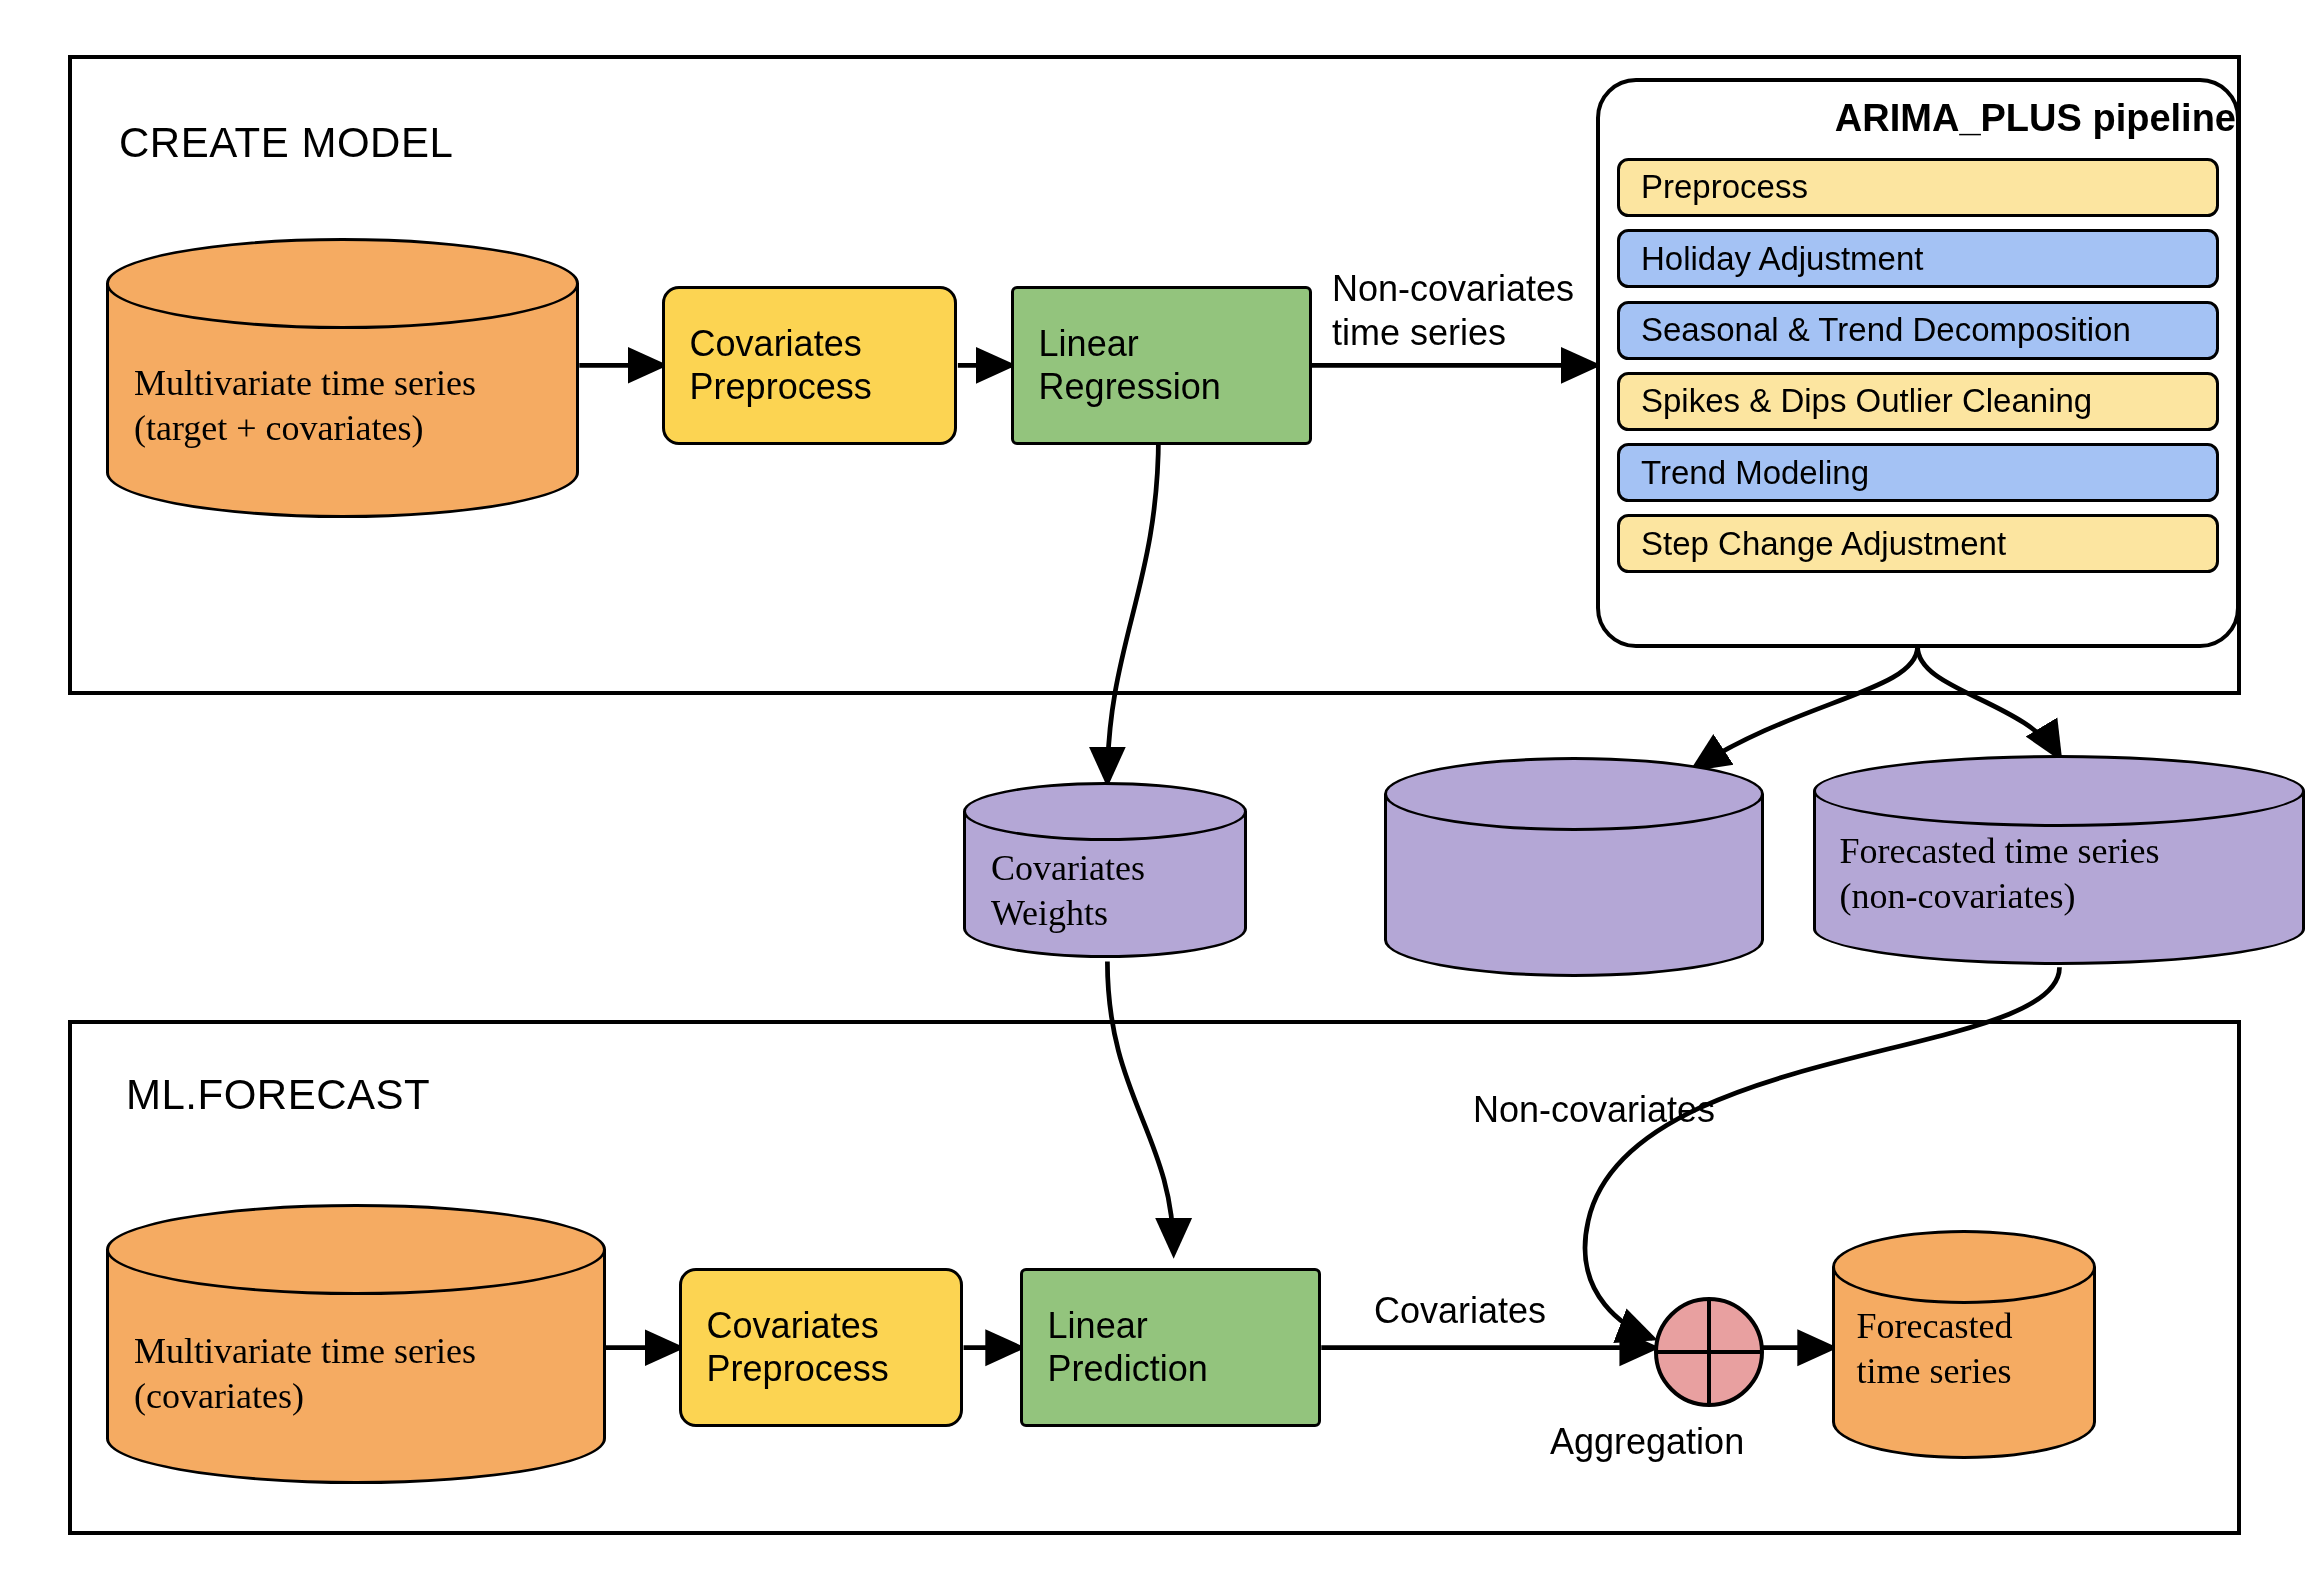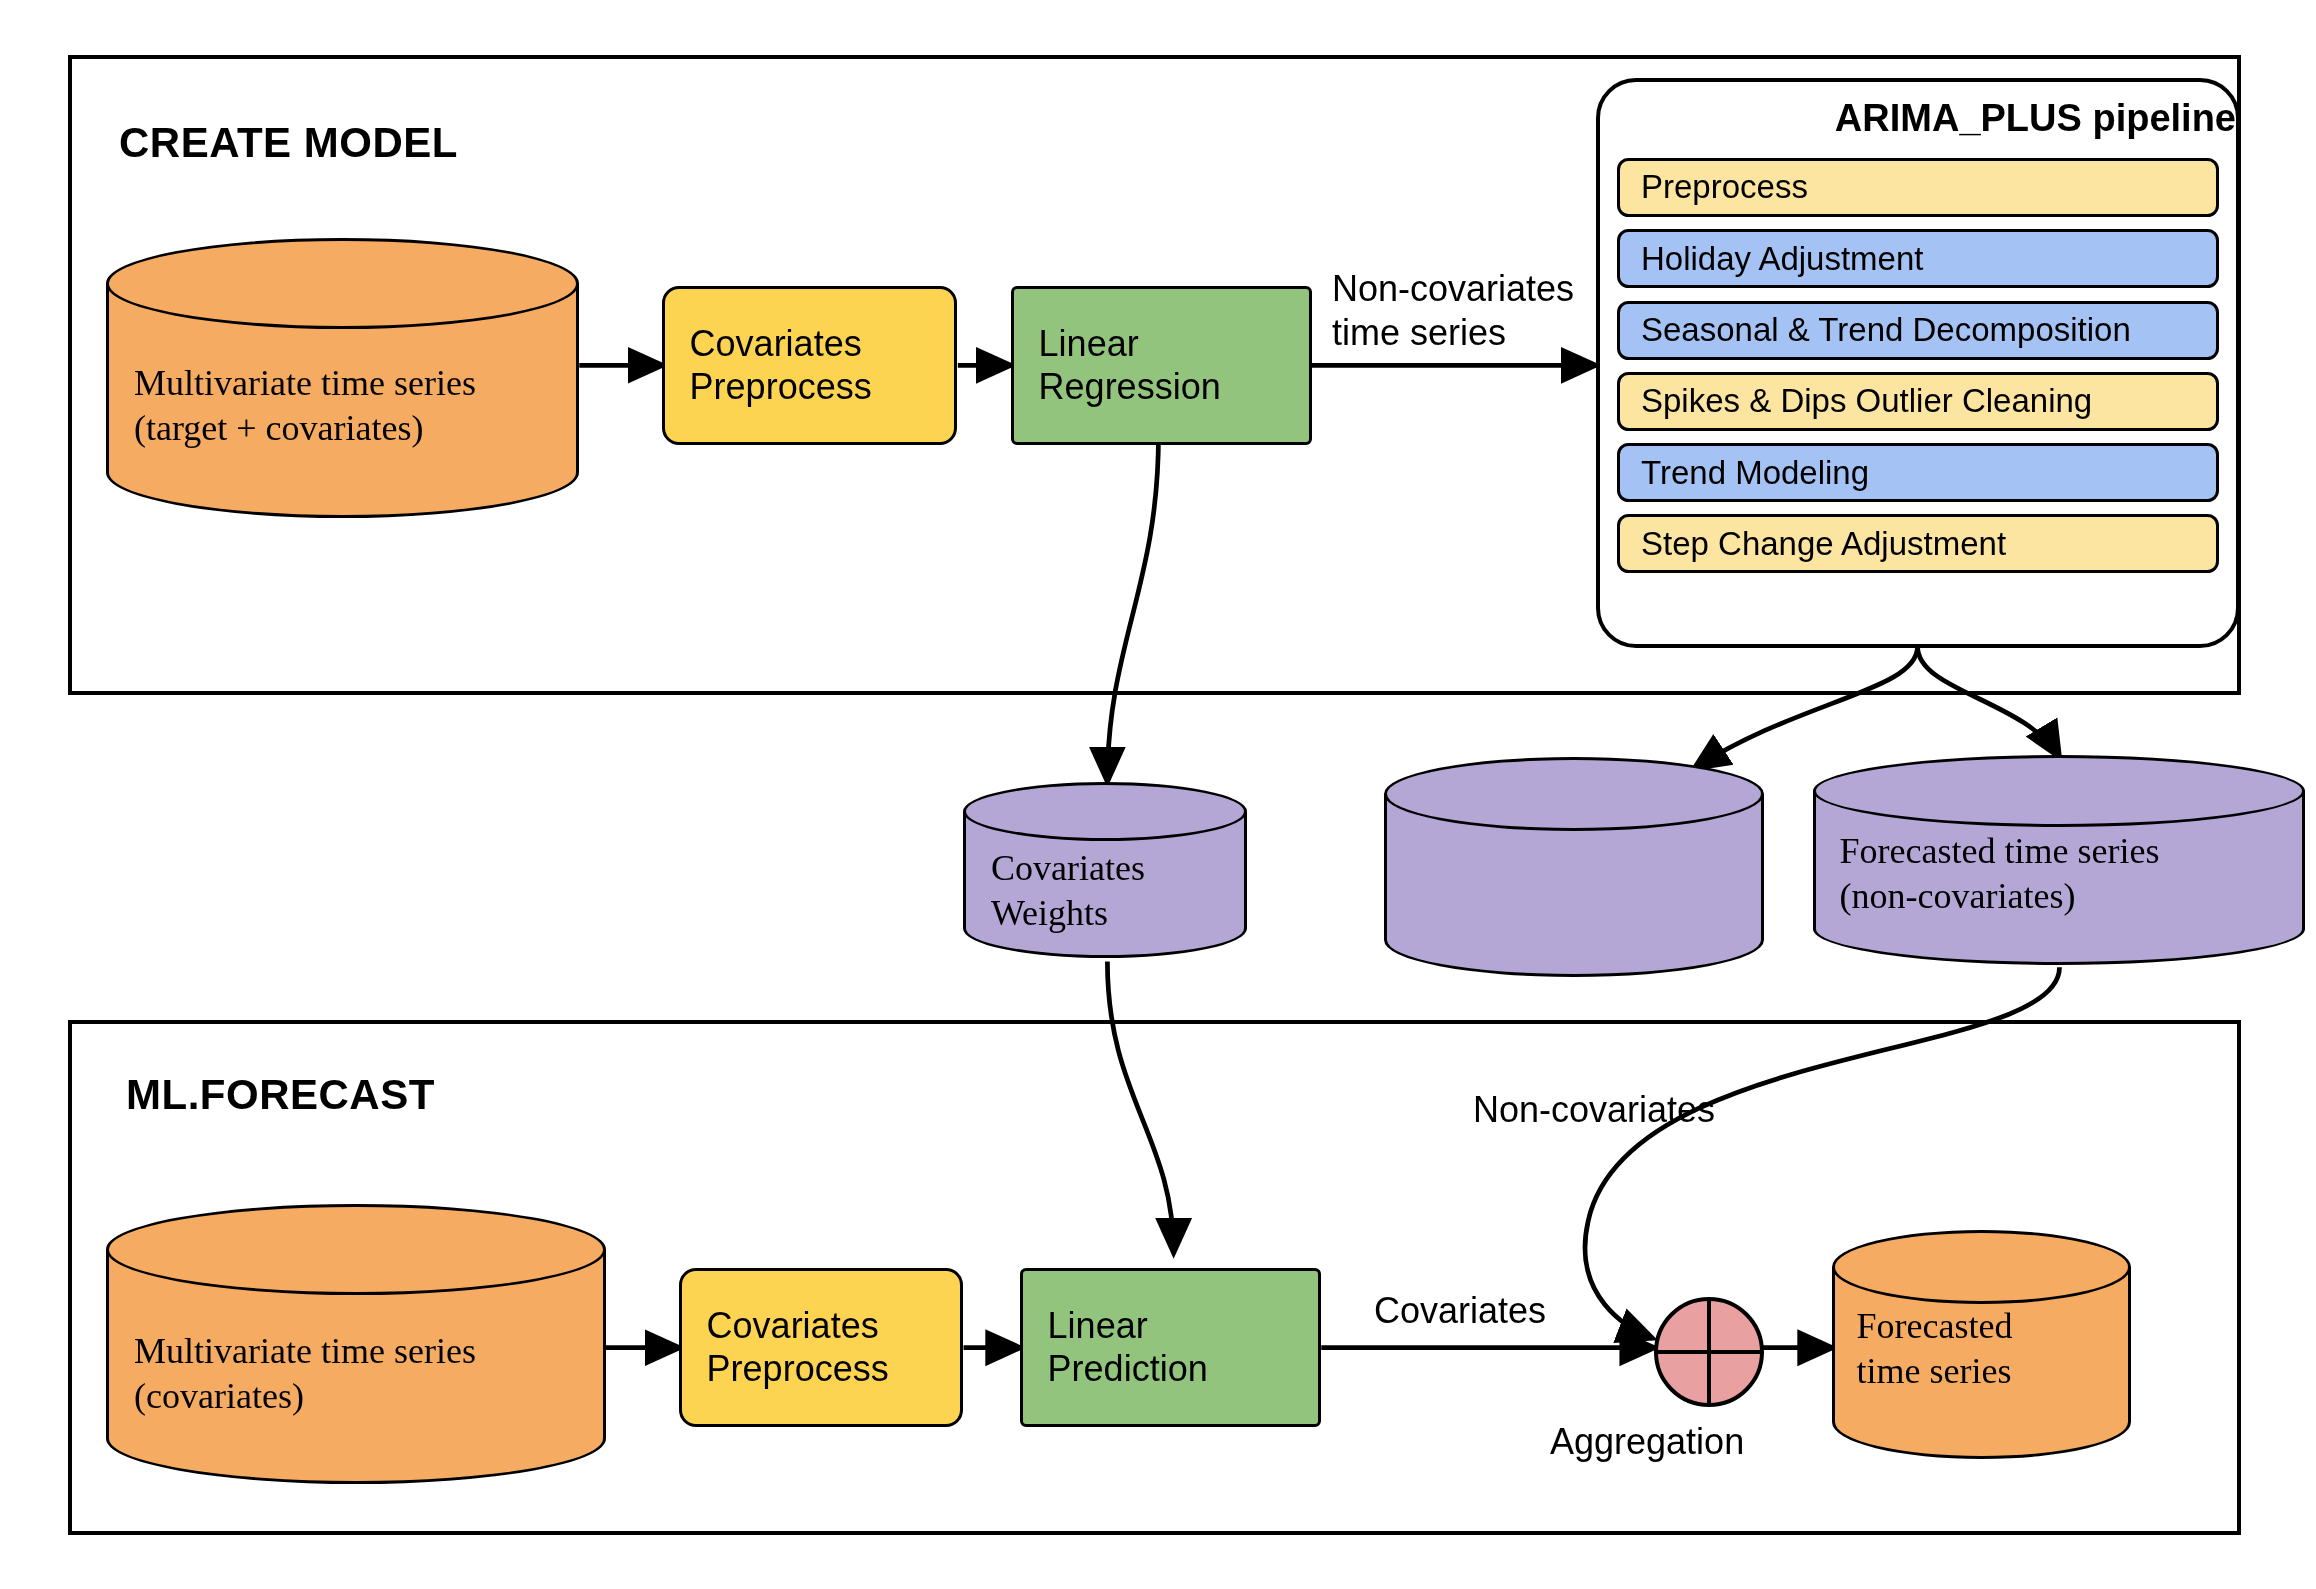--- a/index.html
+++ b/index.html
@@ -2,21 +2,21 @@
 <html style="font-size:15px"><head>
 <meta charset="utf-8">
 <style>
   html,body{margin:0;padding:0;background:#ffffff;}
   body{width:2317px;height:1590px;position:relative;overflow:hidden;
        font-family:"Liberation Sans","DejaVu Sans",sans-serif;color:#000;}
   #stage{position:absolute;inset:0;width:2317px;height:1590px;}
   svg#wires{position:absolute;left:0;top:0;width:2317px;height:1590px;pointer-events:none;}
 
   .frame{position:absolute;border:4.7px solid #000;background:transparent;box-sizing:border-box;}
-  .frame-title{position:absolute;font-weight:bold;font-size:42px;letter-spacing:0.5px;white-space:nowrap;}
+  .frame-title{position:absolute;font-weight:normal;font-size:42px;letter-spacing:0.5px;white-space:nowrap;}
 
   
   .pbox{position:absolute;box-sizing:border-box;border:3.8px solid #000;border-radius:17px;
         display:flex;align-items:center;padding-left:24.6px;font-size:36px;line-height:1.18;}
   .pbox span{display:block;}
   .yellowbox{background:#fcd452;}
   .greenbox{background:#93c47d;border-radius:6px;}
 
   
   .cyl{position:absolute;}
@@ -181,21 +181,21 @@
   <div class="elabel" style="left:1374px;top:1289px;">Covariates</div>
 
   <div class="elabel" style="left:1473px;top:1088px;">Non-covariates</div>
 
   <div class="agg" style="left:1654px;top:1297px;width:102px;height:102px;">
     <div class="vbar"></div>
     <div class="hbar"></div>
   </div>
   <div class="elabel" style="left:1550px;top:1420px;">Aggregation</div>
 
-  <div class="cyl orange" style="left:1832px;top:1230px;width:299px;height:233px;">
+  <div class="cyl orange" style="left:1832px;top:1230px;width:264px;height:233px;">
     <div class="bot" style="top:155px;height:74px;"></div>
     <div class="body" style="top:37px;height:155px;"></div>
     <div class="top" style="top:0px;height:74px;"></div>
     <div class="label" style="left:24.6px;top:74px;">Forecasted
 time series</div>
   </div>
 
 </div>
 
 

